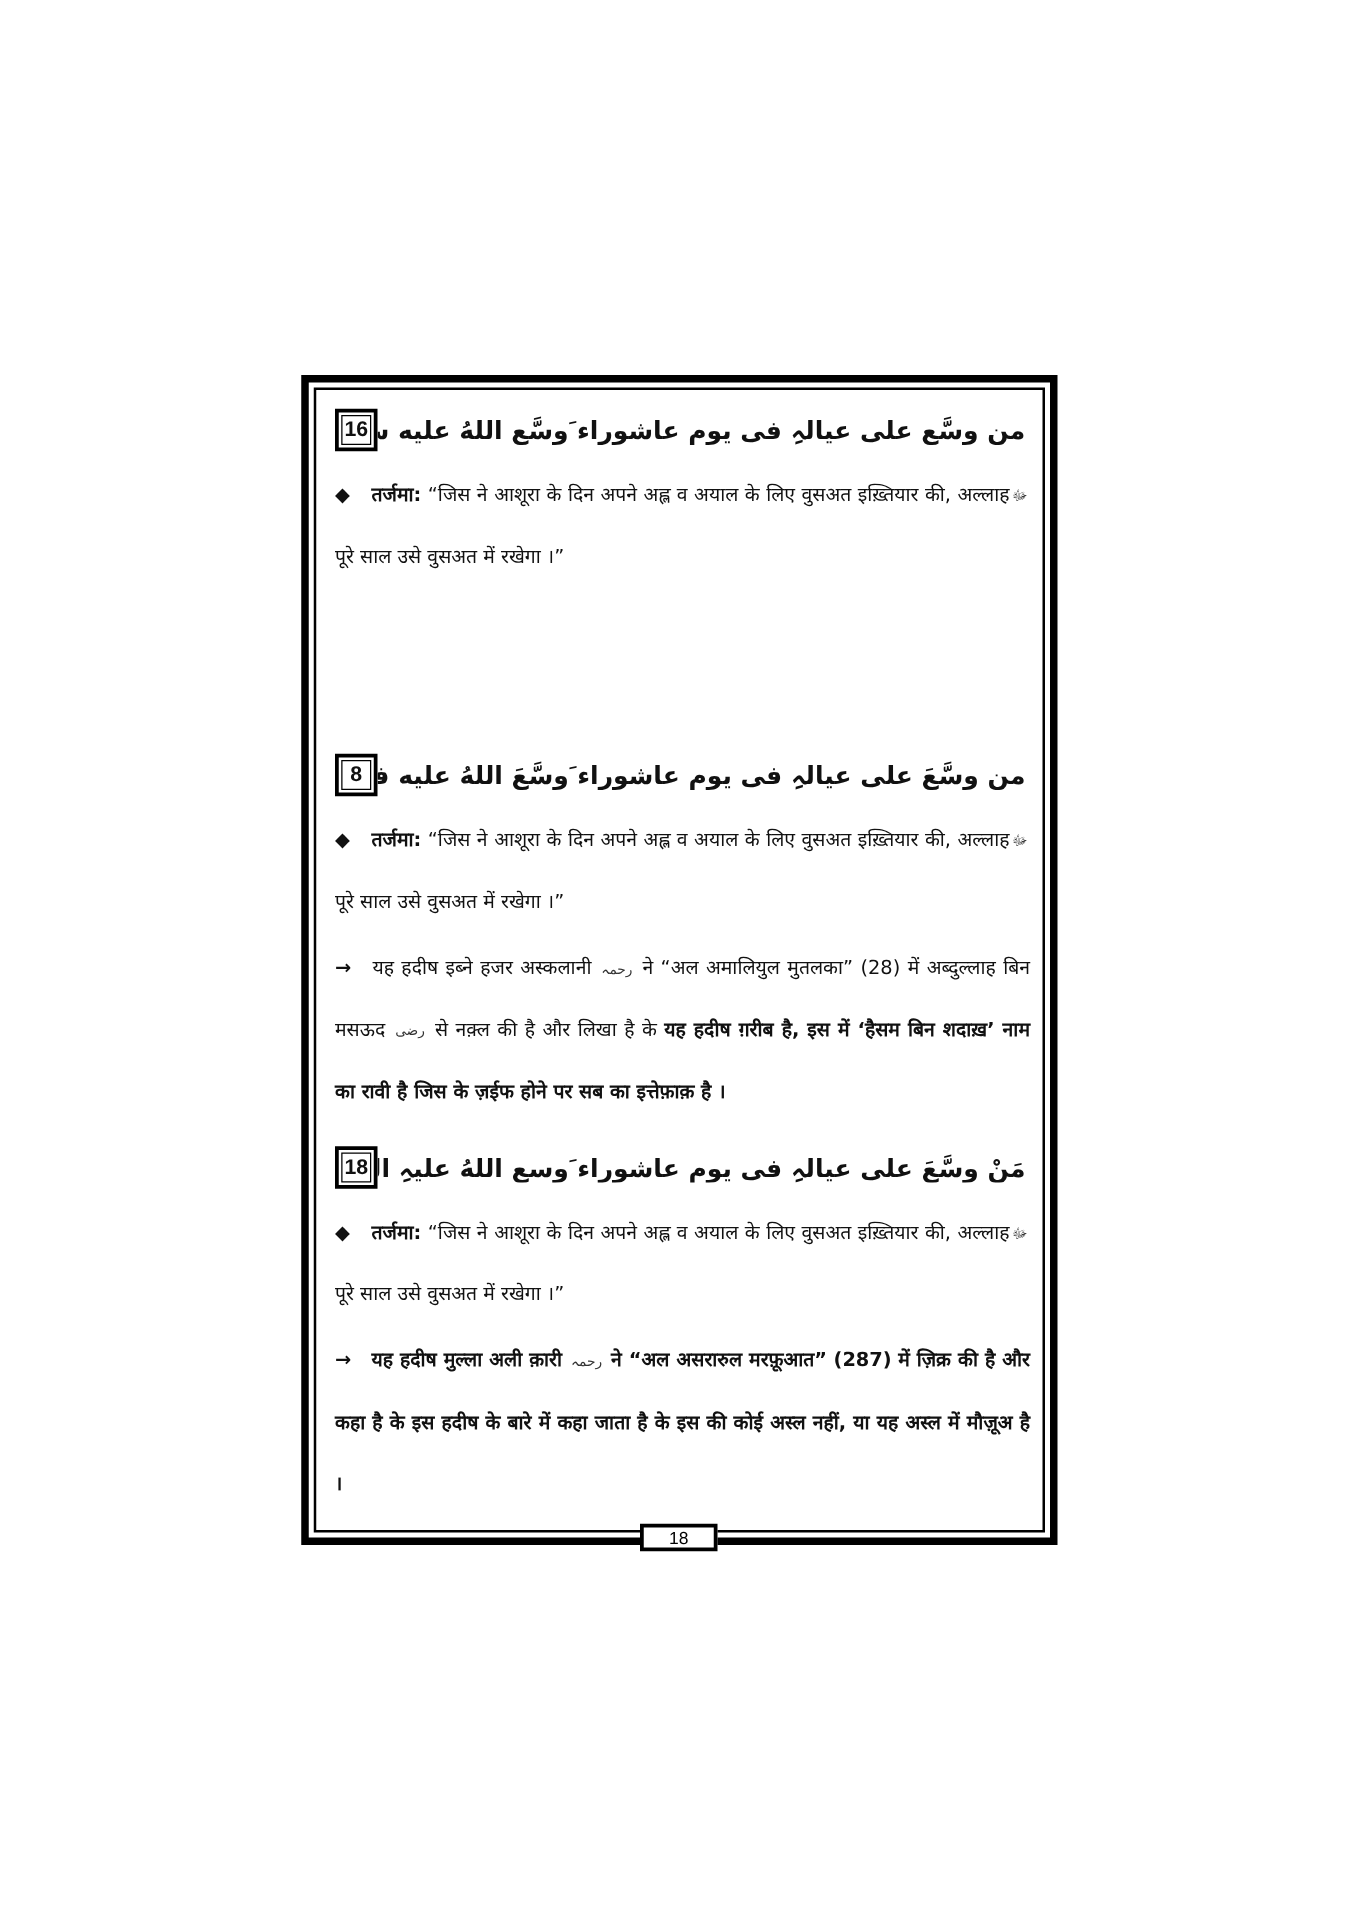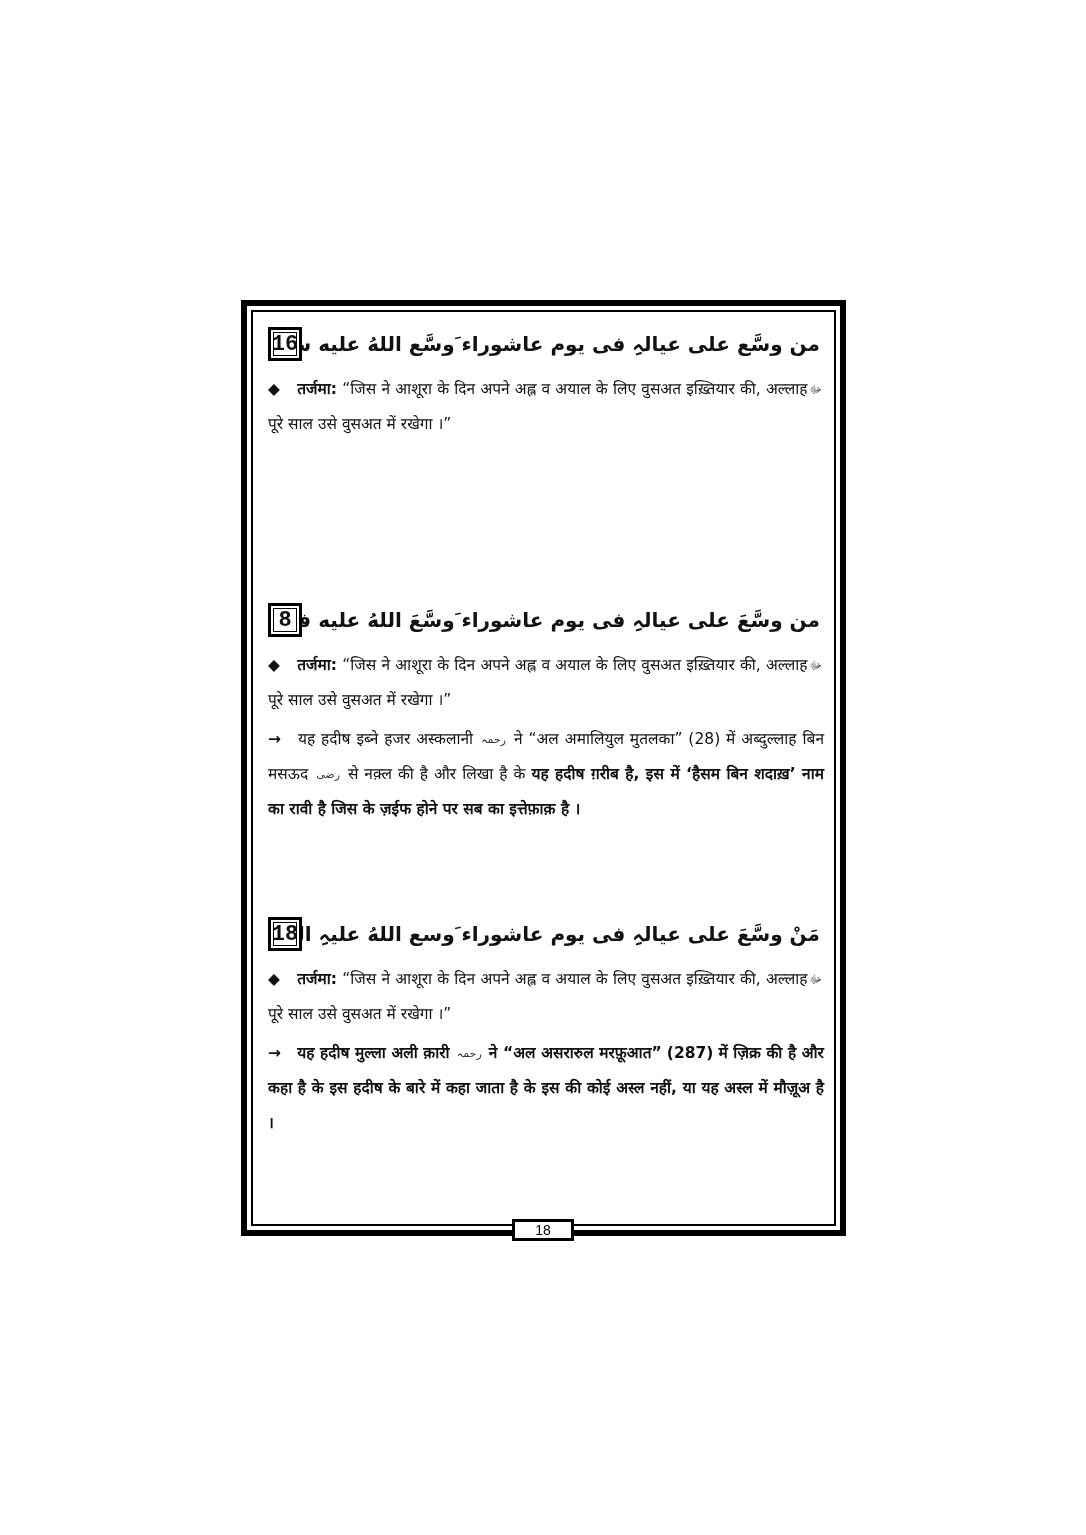--- a/index.html
+++ b/index.html
@@ -73,40 +73,40 @@
       flex-shrink: 0;
       background: #fff;
     }
     .hadith-number::before {
       content: "";
       position: absolute;
       left: 2px; top: 2px; right: 2px; bottom: 2px;
       border: 1px solid #000;
     }
     .hadith-number span {
-      font-family: Liberation Mono, monospace;
+      font-family: Liberation Sans, sans-serif;
       font-weight: bold;
-      font-size: 22px;
+      font-size: 17px;
       position: relative;
     }
     .arabic-title {
       flex: 1;
       direction: rtl;
       text-align: right;
       font-family: "DejaVu Sans", sans-serif;
       font-weight: bold;
       font-size: 20px;
       padding-right: 4px;
       white-space: nowrap;
       overflow: hidden;
     }
     .para {
       font-family: "DejaVu Sans", sans-serif;
       font-size: 15.5px;
-      line-height: 35px;
+      line-height: 49px;
       text-align: justify;
       margin: 0 0 4px 0;
     }
     .para .bold { font-weight: bold; }
     .bullet-glyph, .arrow-glyph {
       display: inline-block;
       width: 24px;
       font-weight: bold;
     }
     .honorific {

